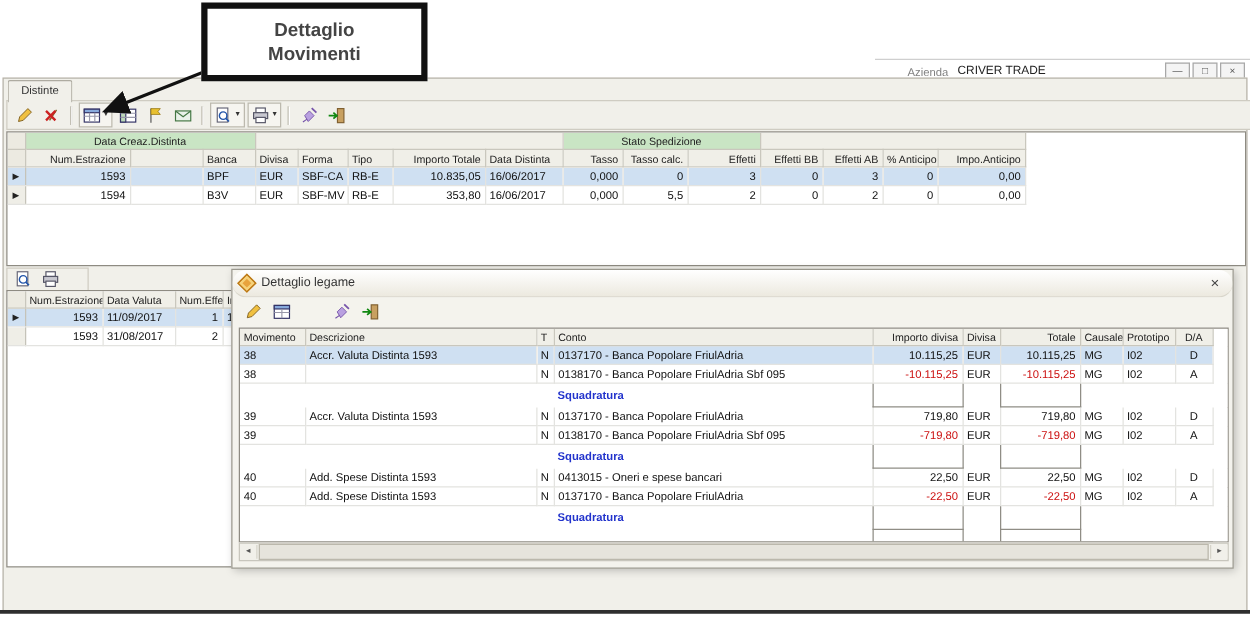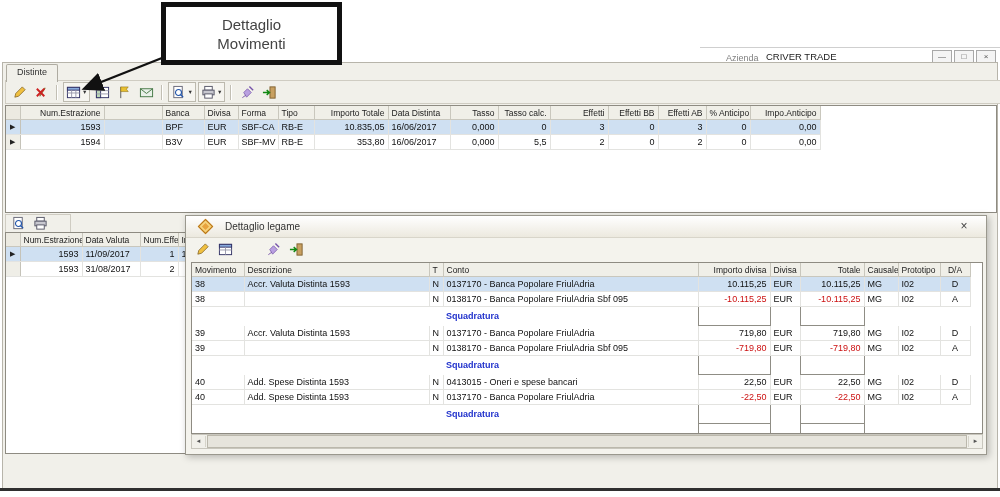--- a/index.html
+++ b/index.html
@@ -50,35 +50,35 @@
   
   .lower td:nth-child(2),.lower .chdr th:nth-child(2),
   .lower td:nth-child(4),.lower .chdr th:nth-child(4){text-align:right;}
   
   .dlg td:nth-child(5),.dlg .chdr th:nth-child(5),
   .dlg td:nth-child(7),.dlg .chdr th:nth-child(7){text-align:right;}
   .dlg td:nth-child(10),.dlg .chdr th:nth-child(10){text-align:center;}
 
   
   .dialog{left:185px;top:215px;width:800px;height:238px;background:#f4f3ed;border:1px solid #9a988e;box-shadow:2px 2px 7px rgba(0,0,0,.25);z-index:5;}
-  .dlg-title{position:absolute;left:0;top:0;right:0;height:21px;background:linear-gradient(#ffffff,#ece9df);border-bottom:1px solid #d8d5ca;display:flex;align-items:center;gap:14px;padding:0 14px;font-size:10px;color:#333;}
+  .dlg-title{position:absolute;left:0;top:0;right:0;height:21px;background:linear-gradient(#ffffff,#ece9df);border-bottom:1px solid #d8d5ca;display:flex;align-items:center;gap:6px;padding:0 6px;font-size:10px;color:#333;border-radius:11px;}
   .diamond{width:9px;height:9px;background:#e8a33d;border:1px solid #b87818;transform:rotate(45deg);box-shadow:inset 0 0 0 2px #f6d27a;}
   .dlg-close{margin-left:auto;width:16px;height:15px;text-align:center;line-height:14px;font-size:12px;color:#444;}
   .dlg-toolbar{position:absolute;left:2px;top:23px;height:20px;display:flex;align-items:center;gap:3px;padding:0 4px;}
   .dlg-gap{width:22px;}
   .dlggrid-wrap{position:absolute;left:5px;top:46px;width:790px;height:170px;}
   .dlg-hscroll{position:absolute;left:5px;top:218px;width:790px;height:13px;border:1px solid #c8c6bd;background:#f1f0ea;display:flex;align-items:center;}
   .scr-btn{width:13px;height:11px;font-size:6px;text-align:center;line-height:11px;color:#555;background:#f1f0ea;border-right:1px solid #d6d4ca;}
   .scr-btn.right{border-right:none;border-left:1px solid #d6d4ca;}
   .scr-thumb{flex:1;height:11px;background:#e6e4dc;border:1px solid #bbb8ac;margin:0 1px;}
   .dlg-status{position:absolute;left:0;right:0;top:232px;height:14px;border-top:1px solid #d0cdc3;font-size:9px;color:#333;padding:1px 0 0 5px;}
 
   
   .callout{left:161px;top:2px;width:171px;height:53px;background:#fff;border:5px solid #111;z-index:10;display:flex;align-items:center;justify-content:center;text-align:center;}
-  .callout span{font-size:15px;font-weight:normal;color:#444;white-space:pre-line;line-height:19px;}
+  .callout span{font-size:15px;font-weight:bold;color:#444;white-space:pre-line;line-height:19px;}
   .arrow-svg{left:0;top:0;width:1000px;height:497px;z-index:9;pointer-events:none;}
 
   .bottom-line{left:0;top:488px;width:1000px;height:3px;background:#2f2f2f;}
 </style>
 </head>
 <body>
 
 <div class="abs topline"></div>
 <span class="abs az-label">Azienda</span>
 <span class="abs az-value">CRIVER TRADE</span>
@@ -178,20 +178,28 @@
           <col style="width:48px">
           <col style="width:52px">
           <col style="width:58px">
           <col style="width:50px">
           <col style="width:48px">
           <col style="width:44px">
           <col style="width:70px">
           <col>
         </colgroup>
       <thead>
+        <tr class="ghdr">
+          <th class="selh"></th>
+          <th class="green" colspan="3">Data Creaz.Distinta</th>
+          <th colspan="5"></th>
+          <th class="green" colspan="3">Stato Spedizione</th>
+          <th colspan="4"></th>
+          <th class="fillh"></th>
+        </tr>
         <tr class="chdr">
           <th class="selh"></th>
           <th>Num.Estrazione</th>
           <th></th>
           <th>Banca</th>
           <th>Divisa</th>
           <th>Forma</th>
           <th>Tipo</th>
           <th>Importo Totale</th>
           <th>Data Distinta</th>

